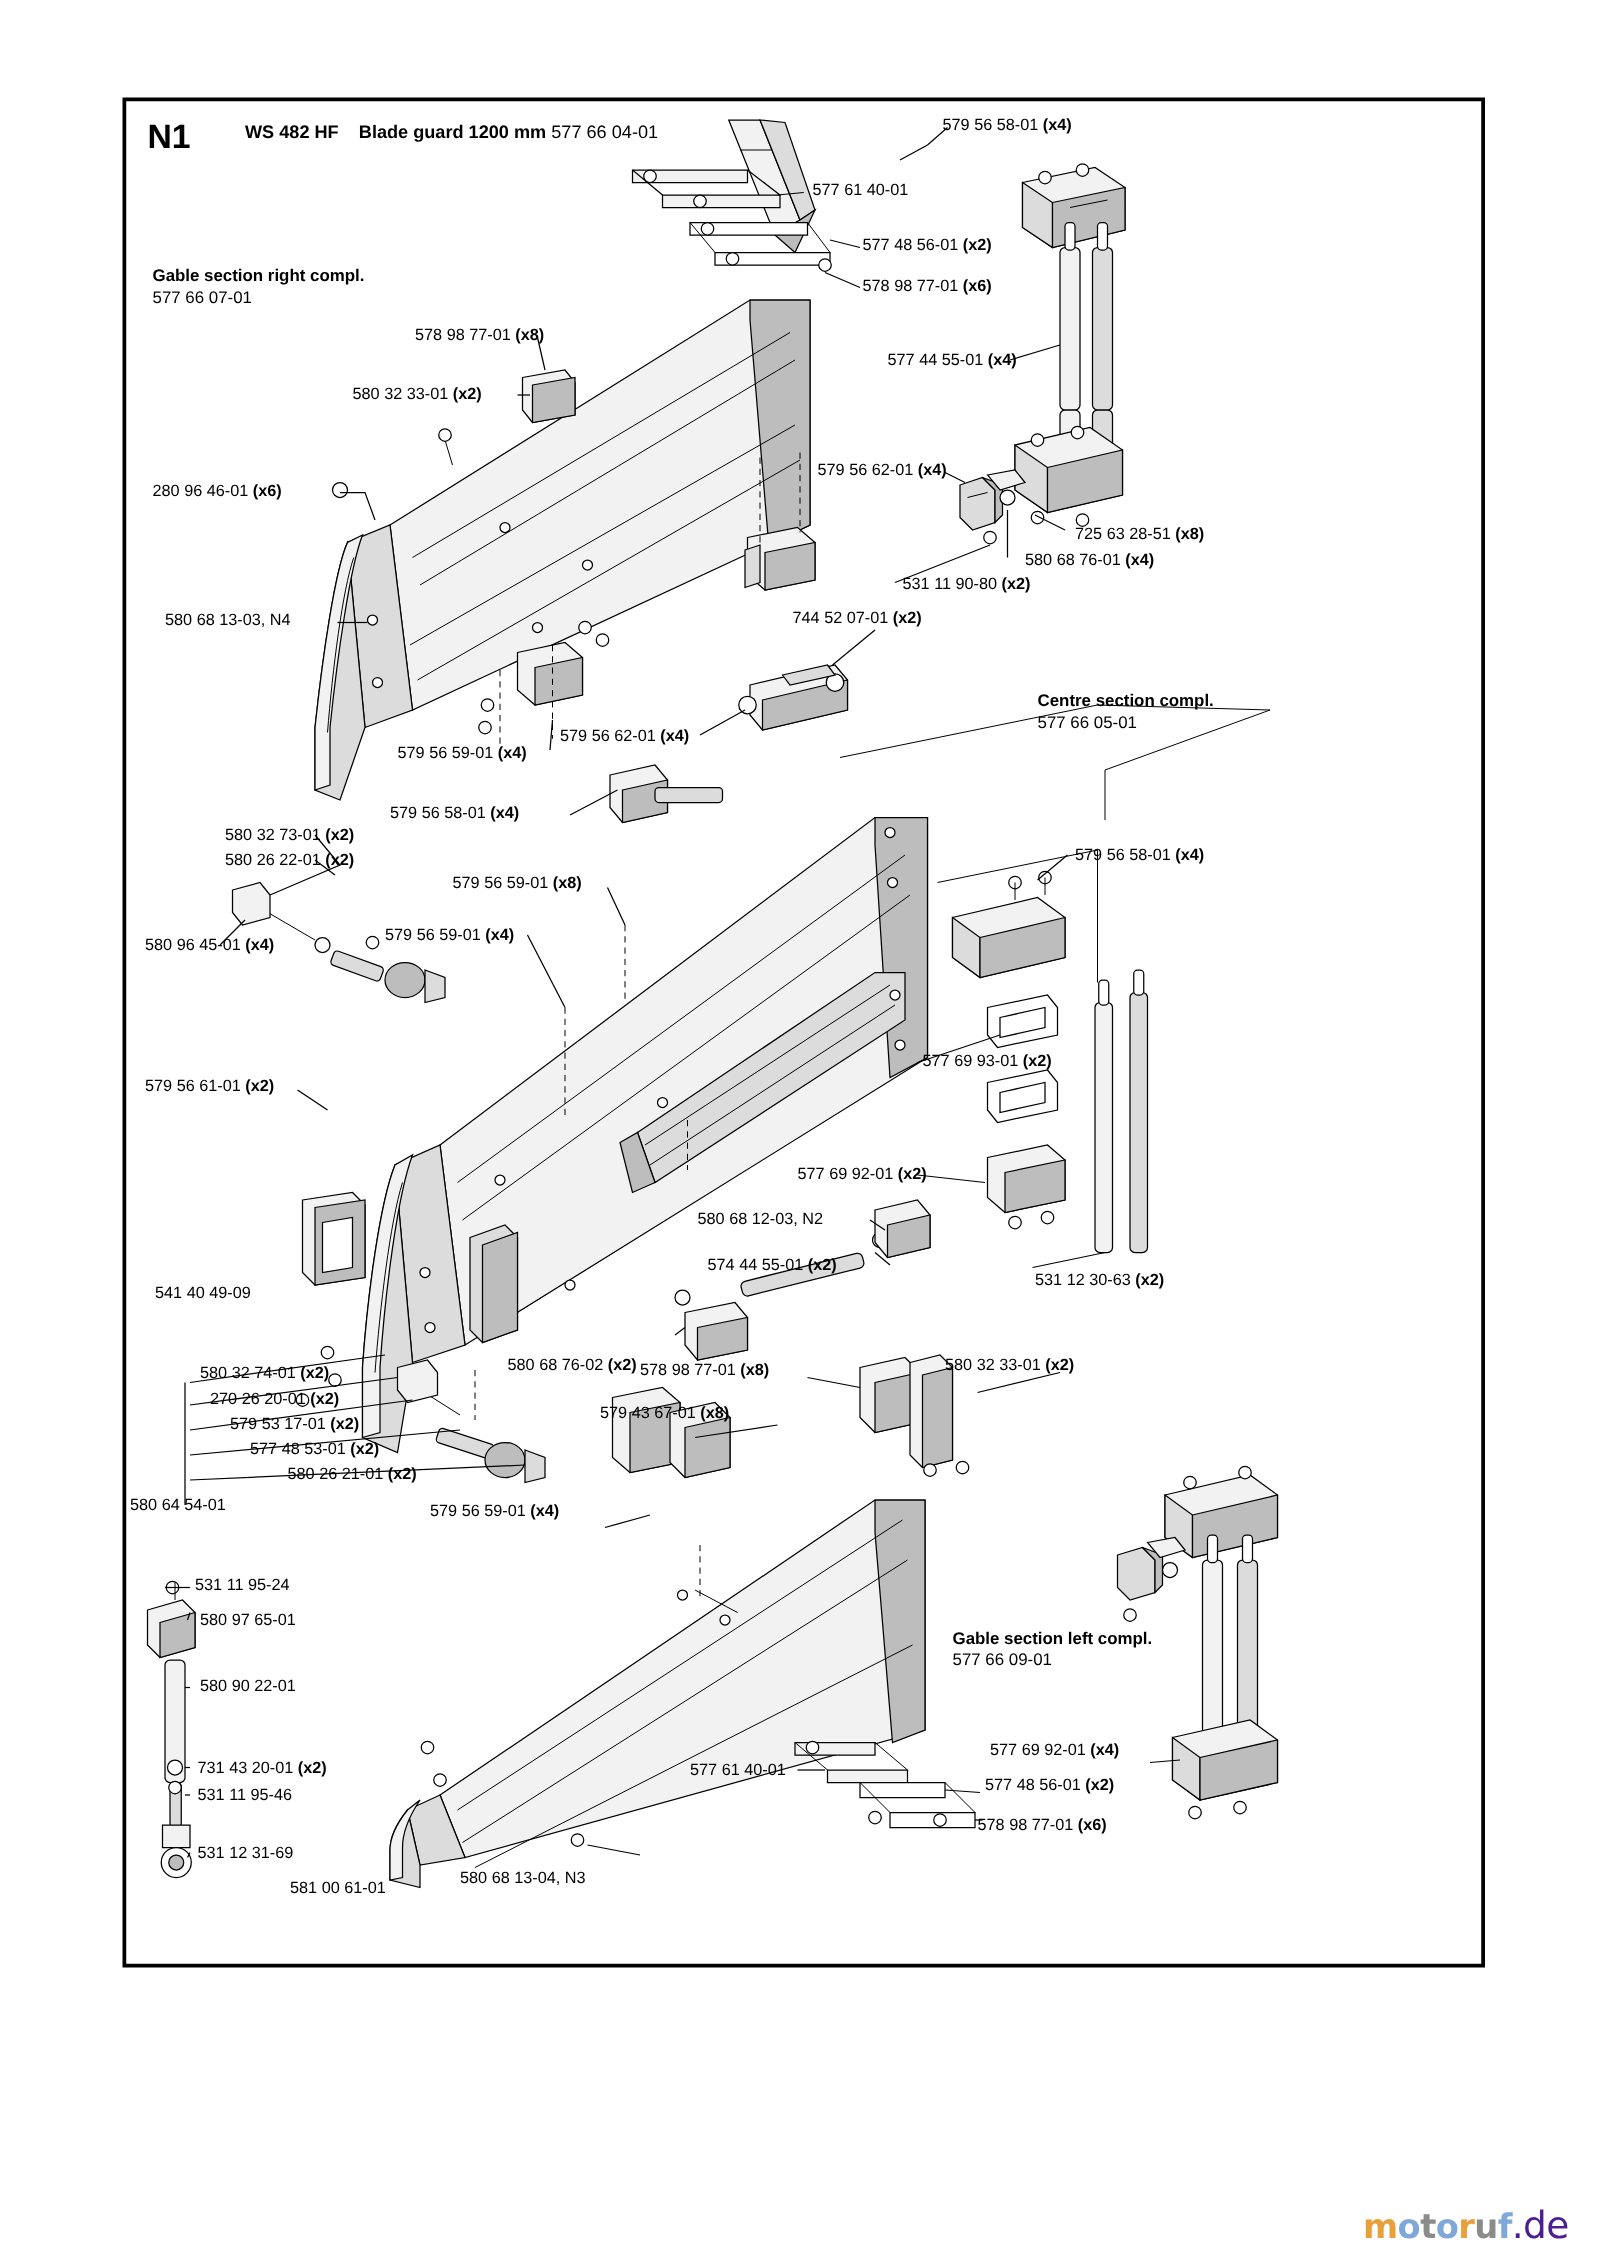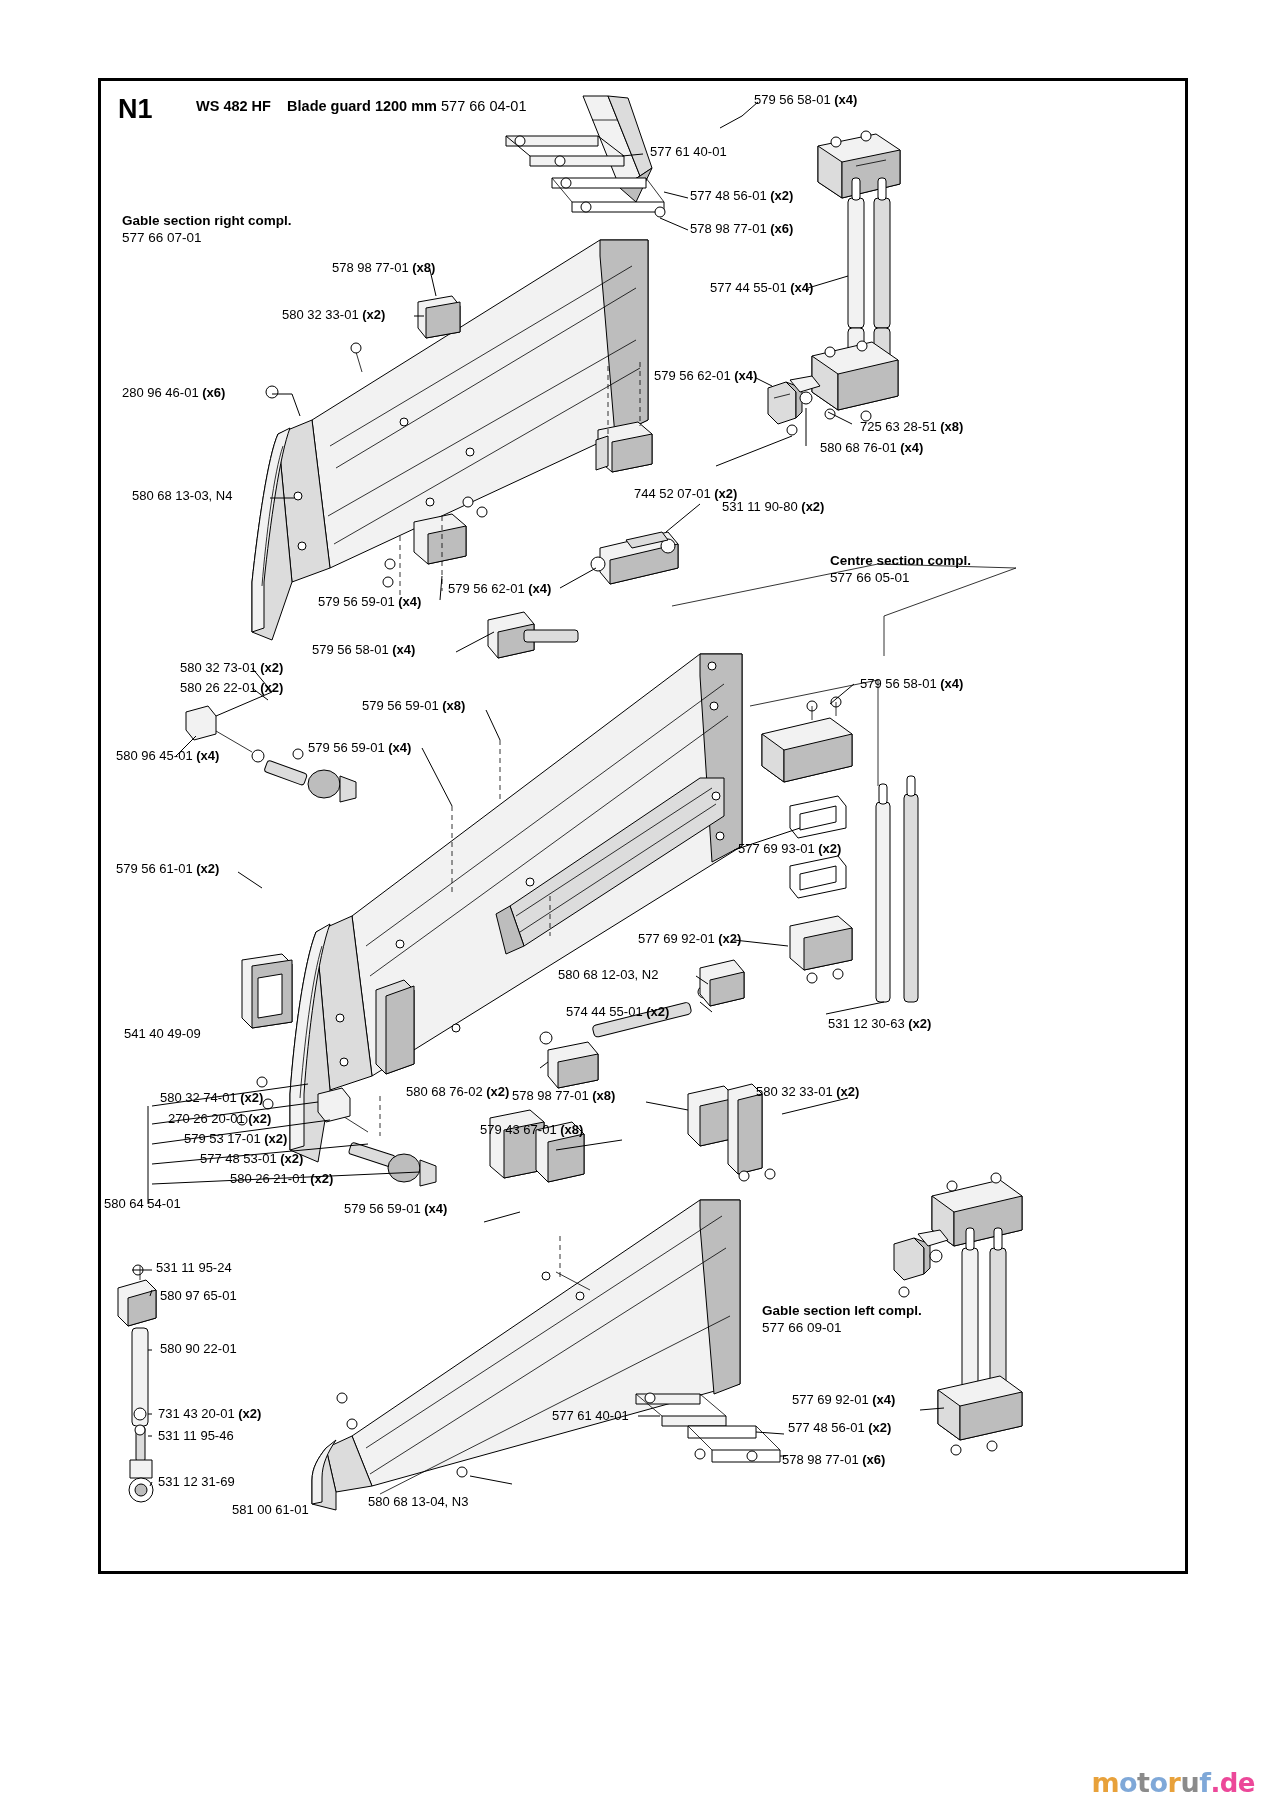--- a/index.html
+++ b/index.html
@@ -67,21 +67,21 @@
     position: absolute;
     right: 30px;
     bottom: 18px;
     font-size: 27px;
     font-family: "DejaVu Sans", sans-serif;
     letter-spacing: -0.5px;
   }
   .wm .m { color: #e8a13a; font-weight: bold; }
   .wm .o { color: #7fa8d8; font-weight: bold; }
   .wm .t { color: #8b8b8b; font-weight: bold; }
-  .wm .de { color: #ec4899; font-weight: bold; font-size: 26px; }
+  .wm .de { color: #4c1d95; font-weight: normal; font-size: 30px; }
   svg.art {
     position: absolute;
     left: 0; top: 0;
     width: 1285px;
     height: 1800px;
     pointer-events: none;
   }
   .ld { stroke: #000; stroke-width: 1; fill: none; }
   .part-fill-l { fill: #f2f2f2; stroke: #000; stroke-width: 1; }
   .part-fill-m { fill: #dcdcdc; stroke: #000; stroke-width: 1; }
@@ -461,21 +461,21 @@
   <div class="lbl" style="left:690px; top:172px;"><span>577 48 56-01</span> <b>(x2)</b></div>
   <div class="lbl" style="left:690px; top:205px;"><span>578 98 77-01</span> <b>(x6)</b></div>
   <div class="lbl" style="left:710px; top:264px;"><span>577 44 55-01</span> <b>(x4)</b></div>
   <div class="lbl" style="left:332px; top:244px;"><span>578 98 77-01</span> <b>(x8)</b></div>
   <div class="lbl" style="left:282px; top:291px;"><span>580 32 33-01</span> <b>(x2)</b></div>
   <div class="lbl" style="left:122px; top:369px;"><span>280 96 46-01</span> <b>(x6)</b></div>
   <div class="lbl" style="left:132px; top:472px;"><span>580 68 13-03, N4</span> <b></b></div>
   <div class="lbl" style="left:654px; top:352px;"><span>579 56 62-01</span> <b>(x4)</b></div>
   <div class="lbl" style="left:860px; top:403px;"><span>725 63 28-51</span> <b>(x8)</b></div>
   <div class="lbl" style="left:820px; top:424px;"><span>580 68 76-01</span> <b>(x4)</b></div>
-  <div class="lbl" style="left:722px; top:443px;margin-top:40px;"><span>531 11 90-80</span> <b>(x2)</b></div>
+  <div class="lbl" style="left:722px; top:443px;"><span>531 11 90-80</span> <b>(x2)</b></div>
   <div class="lbl" style="left:634px; top:470px;"><span>744 52 07-01</span> <b>(x2)</b></div>
   <div class="lbl" style="left:448px; top:565px;"><span>579 56 62-01</span> <b>(x4)</b></div>
   <div class="lbl" style="left:318px; top:578px;"><span>579 56 59-01</span> <b>(x4)</b></div>
   <div class="lbl" style="left:312px; top:626px;"><span>579 56 58-01</span> <b>(x4)</b></div>
   <div class="lbl" style="left:180px; top:644px;"><span>580 32 73-01</span> <b>(x2)</b></div>
   <div class="lbl" style="left:180px; top:664px;"><span>580 26 22-01</span> <b>(x2)</b></div>
   <div class="lbl" style="left:362px; top:682px;"><span>579 56 59-01</span> <b>(x8)</b></div>
   <div class="lbl" style="left:308px; top:724px;"><span>579 56 59-01</span> <b>(x4)</b></div>
   <div class="lbl" style="left:116px; top:732px;"><span>580 96 45-01</span> <b>(x4)</b></div>
   <div class="lbl" style="left:860px; top:660px;"><span>579 56 58-01</span> <b>(x4)</b></div>

